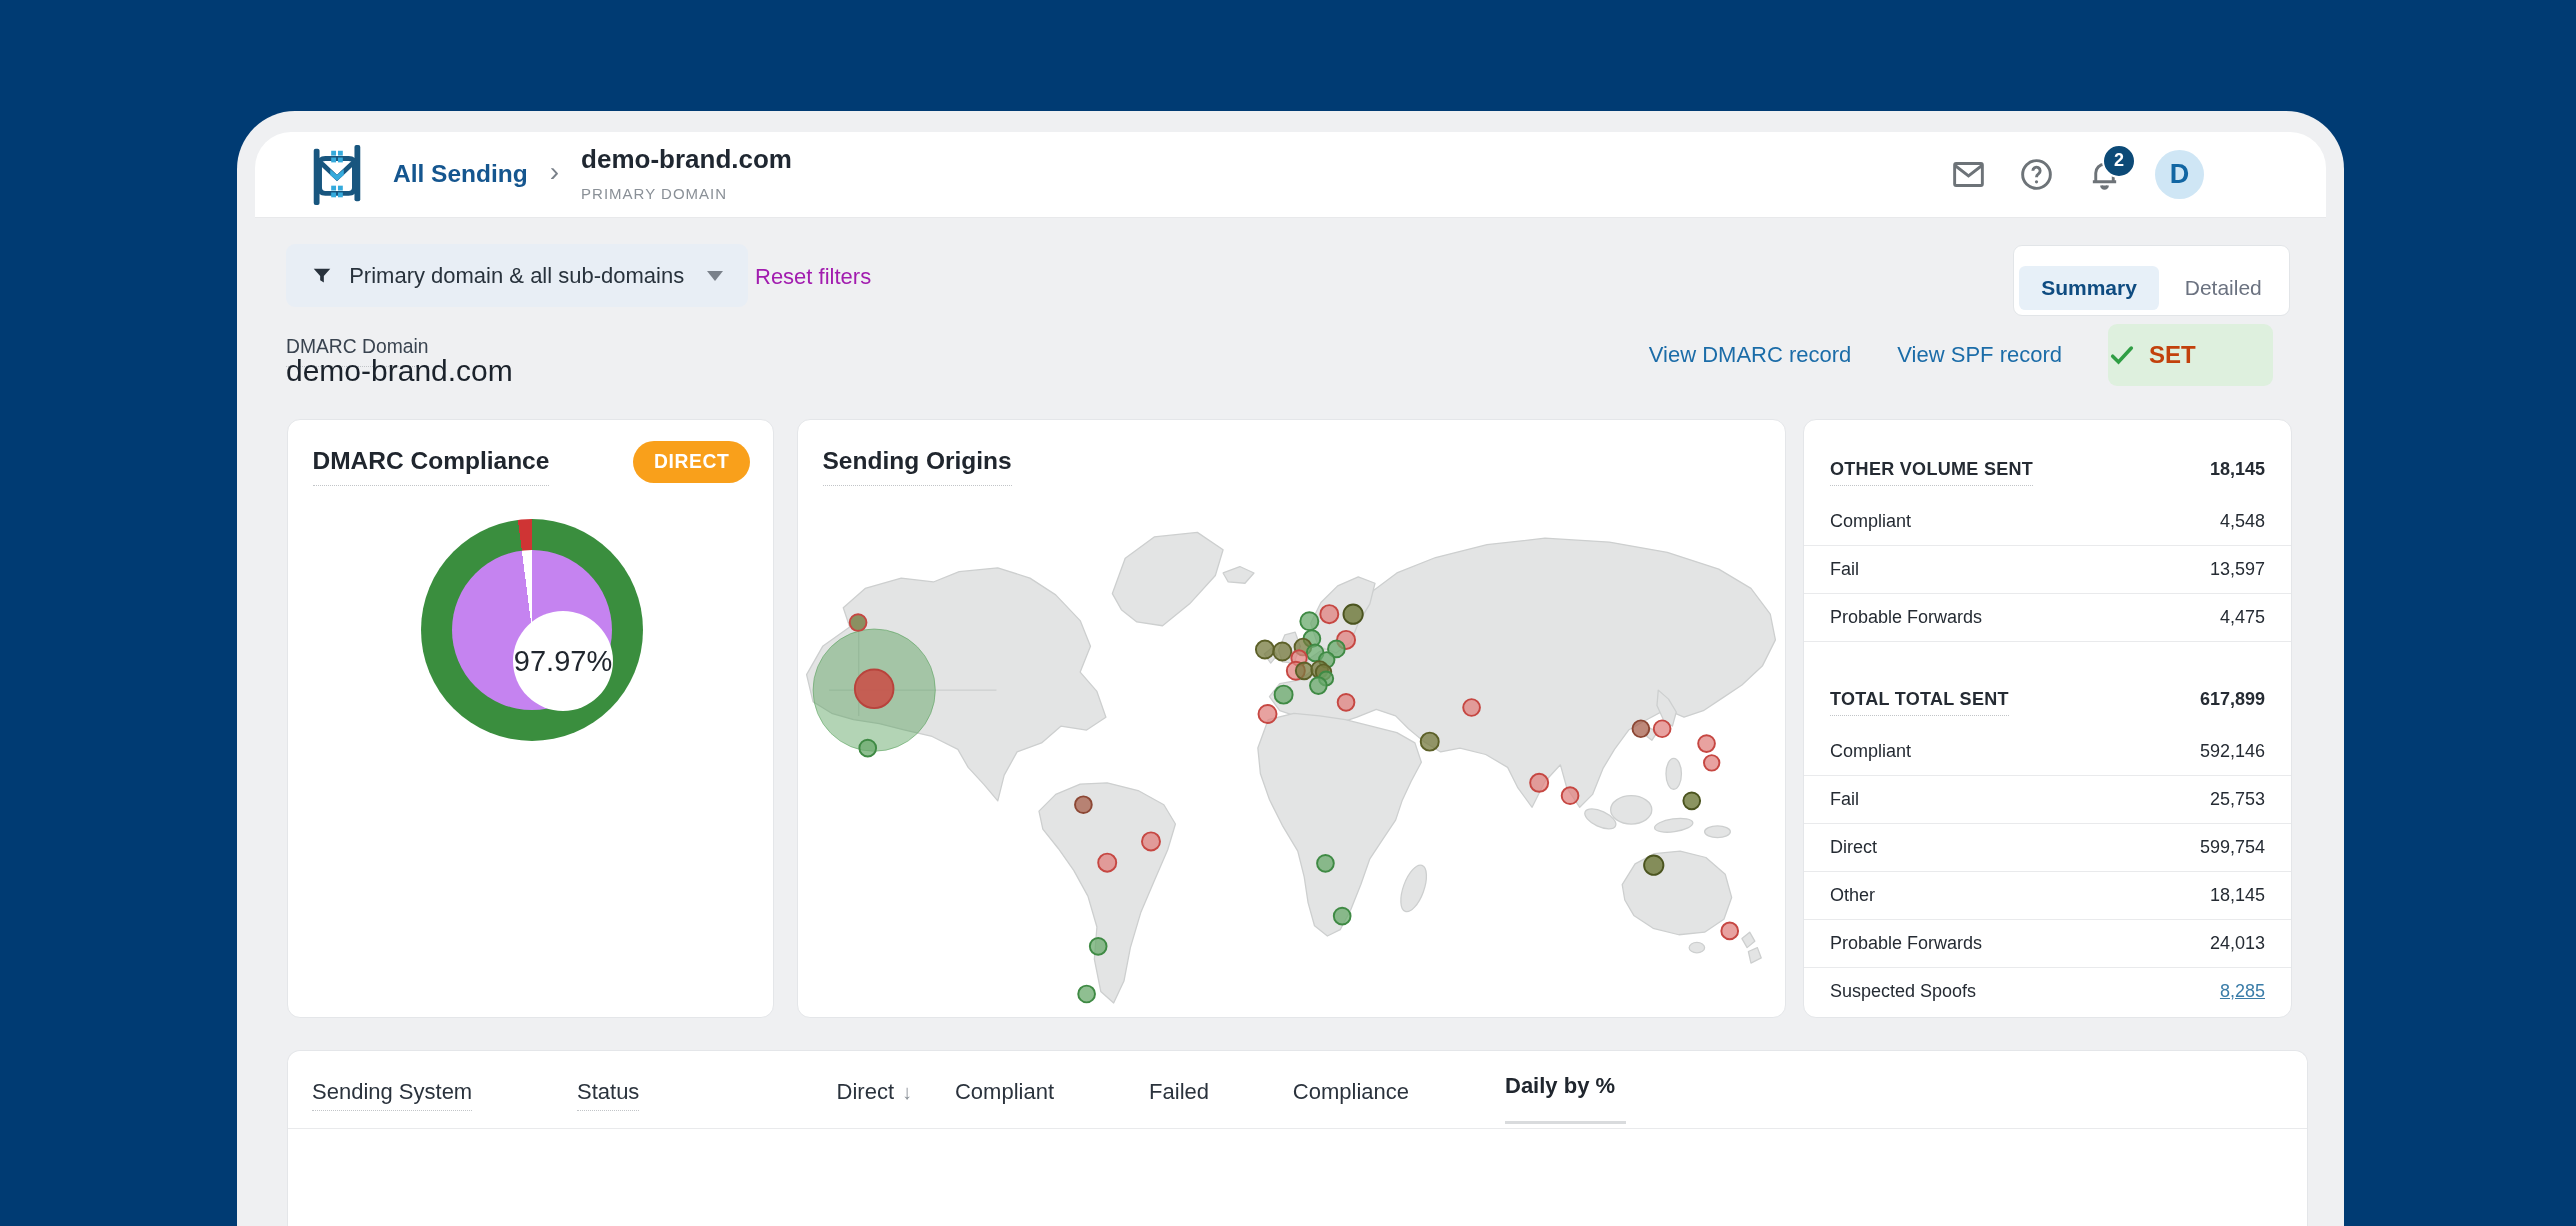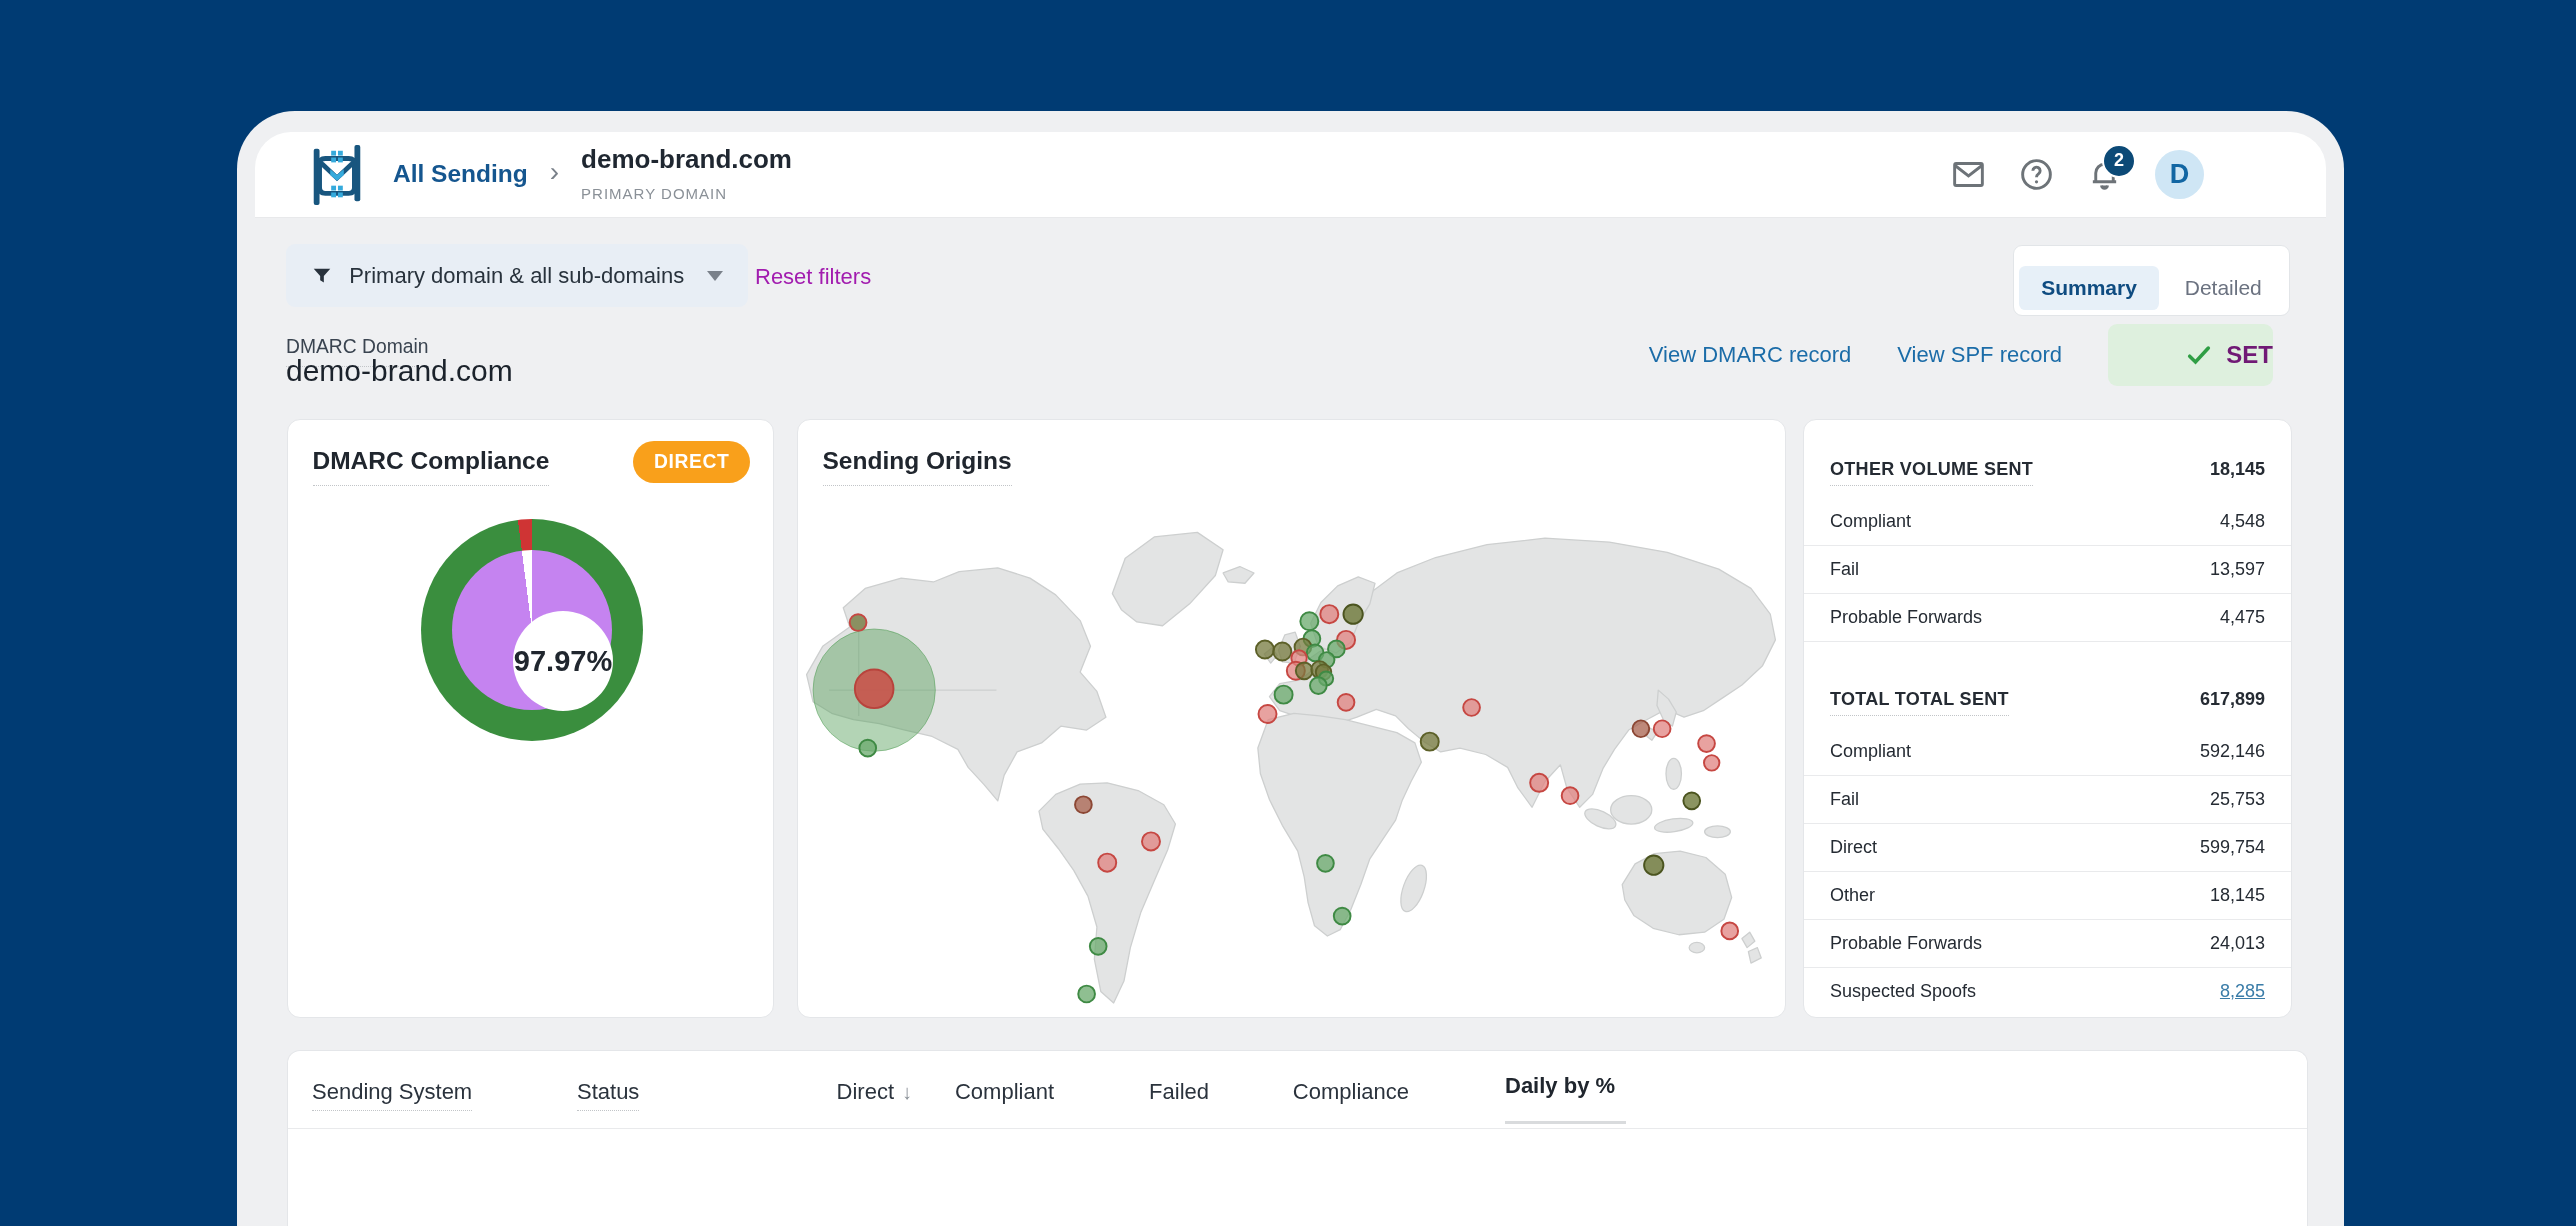--- a/index.html
+++ b/index.html
@@ -33,21 +33,21 @@
     border-radius:9px;display:flex;align-items:flex-end;padding:5.2px;gap:3.9px;}
   .seg .opt{font-size:21px;padding:10.3px 22px;border-radius:6.4px;color:#6b7280;}
   .seg .opt.active{background:#e7f0f8;color:#0f4c81;font-weight:bold;}
   
   .dom-label{position:absolute;left:49px;top:205px;font-size:19.3px;color:#3a4450;
     border-bottom:1.9px dotted #c2c5c8;padding-bottom:7.7px;margin-top:20px;}
   .dom-name{position:absolute;left:49px;top:243px;font-size:30px;color:#1b222b;font-weight:500;}
   .dom-links{position:absolute;right:71px;top:213px;display:flex;align-items:center;gap:46px;}
   .dom-link{font-size:22px;color:#1b6ca8;}
   .set-btn{width:165px;height:62px;background:#def0de;border-radius:9px;display:flex;
-    align-items:center;justify-content:flex-end;gap:13px;color:#701a75;font-size:24px;font-weight:bold;}
+    align-items:center;justify-content:flex-start;gap:13px;color:#c2410c;font-size:24px;font-weight:bold;}
   
   .card{position:absolute;background:#fff;border:1.3px solid #e4e6e9;border-radius:13px;box-sizing:border-box;}
   .card-title{font-size:24.5px;font-weight:bold;color:#20262e;border-bottom:1.9px dotted #c2c5c8;
     padding-bottom:10.3px;display:inline-block;}
   .c1{left:50px;top:308px;width:487px;height:599px;}
   .c2{left:560px;top:308px;width:989px;height:599px;}
   .c3{left:1566px;top:308px;width:489px;height:599px;}
   .c1 .card-title{position:absolute;left:24.5px;top:27px;}
   .direct-badge{position:absolute;right:23px;top:20.6px;background:#f9a01b;color:#fff;font-weight:bold;
     font-size:19.3px;padding:10.3px 20.6px;border-radius:23px;letter-spacing:0.6px;}
@@ -166,21 +166,21 @@
         <svg viewBox="0 0 24 24" width="28" height="28">
           <path d="M4 13 l5 5 L20 6" fill="none" stroke="#2f9e44" stroke-width="3" stroke-linecap="round"></path>
         </svg>
         <span>SET</span>
       </span>
     </div>
 
     <div class="card c1">
       <span class="card-title">DMARC Compliance</span>
       <span class="direct-badge">DIRECT</span>
-      <div class="donut" id="donut-outer" style="background: conic-gradient(rgb(58, 142, 62) 0deg, rgb(58, 142, 62) 97.97%, rgb(207, 52, 52) 97.97%, rgb(207, 52, 52) 100%); font-weight: bold;">
+      <div class="donut" id="donut-outer" style="background: conic-gradient(rgb(58, 142, 62) 0deg, rgb(58, 142, 62) 97.97%, rgb(207, 52, 52) 97.97%, rgb(207, 52, 52) 100%);">
         <div class="ring2" id="donut-inner" style="background: conic-gradient(rgb(197, 131, 240) 0deg, rgb(197, 131, 240) 97.97%, rgb(255, 255, 255) 97.97%, rgb(255, 255, 255) 100%);">
           <div class="hole">97.97%</div>
         </div>
       </div>
       <div class="stat-row head" style="top:779px;height:58px;">
         <span class="lab"><span>DIRECT VOLUME SENT</span></span>
         <span class="val">599,754</span>
       </div>
       <div id="compliance-rows"></div>
     </div>

